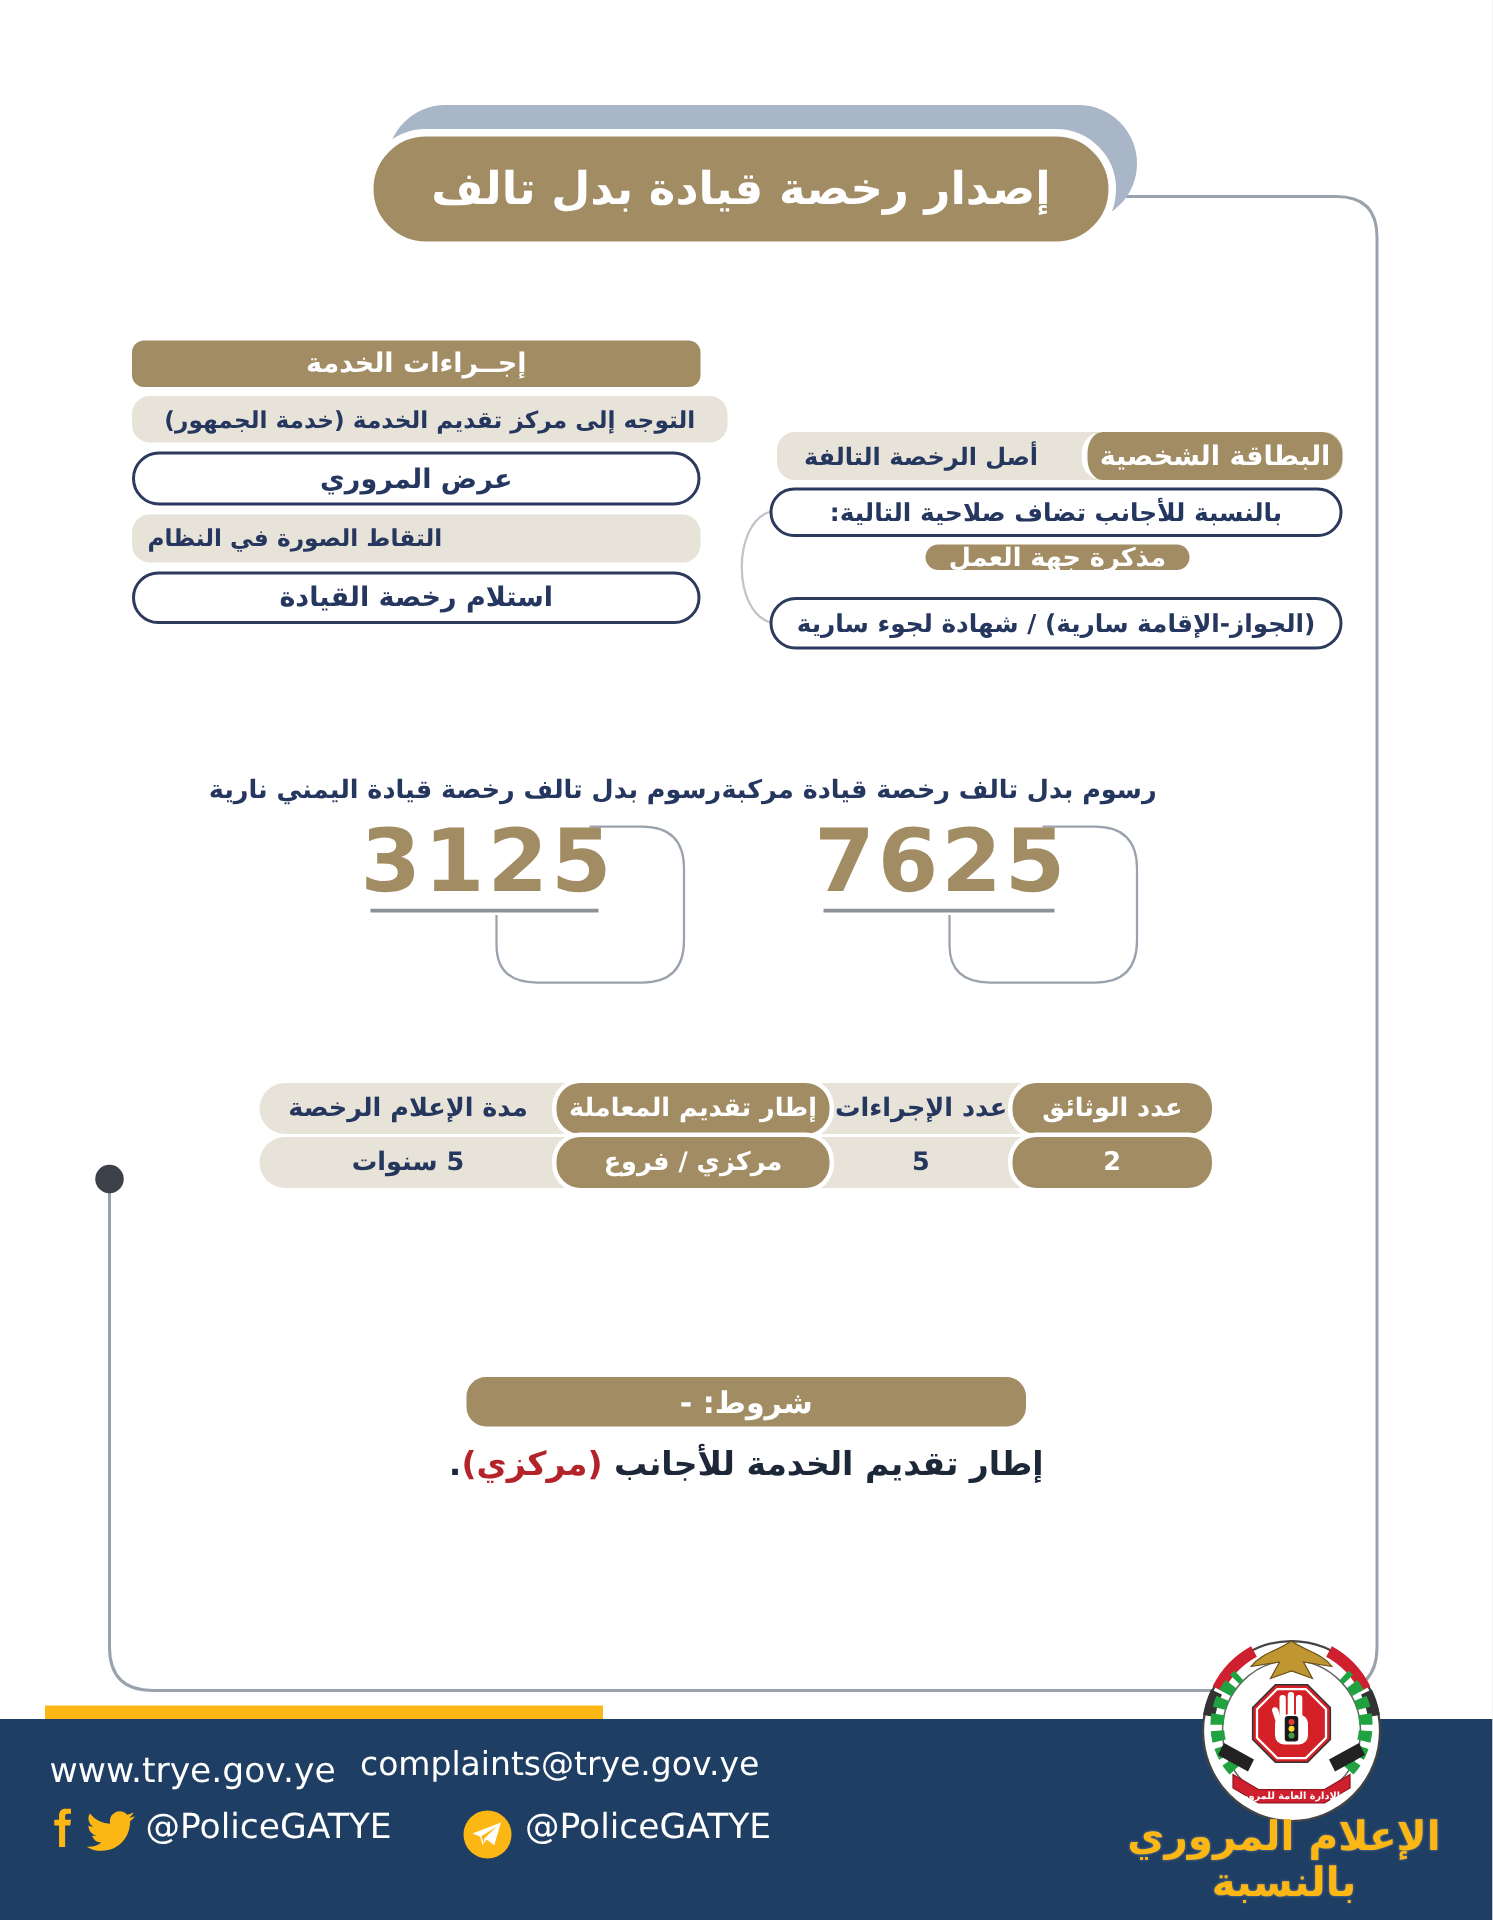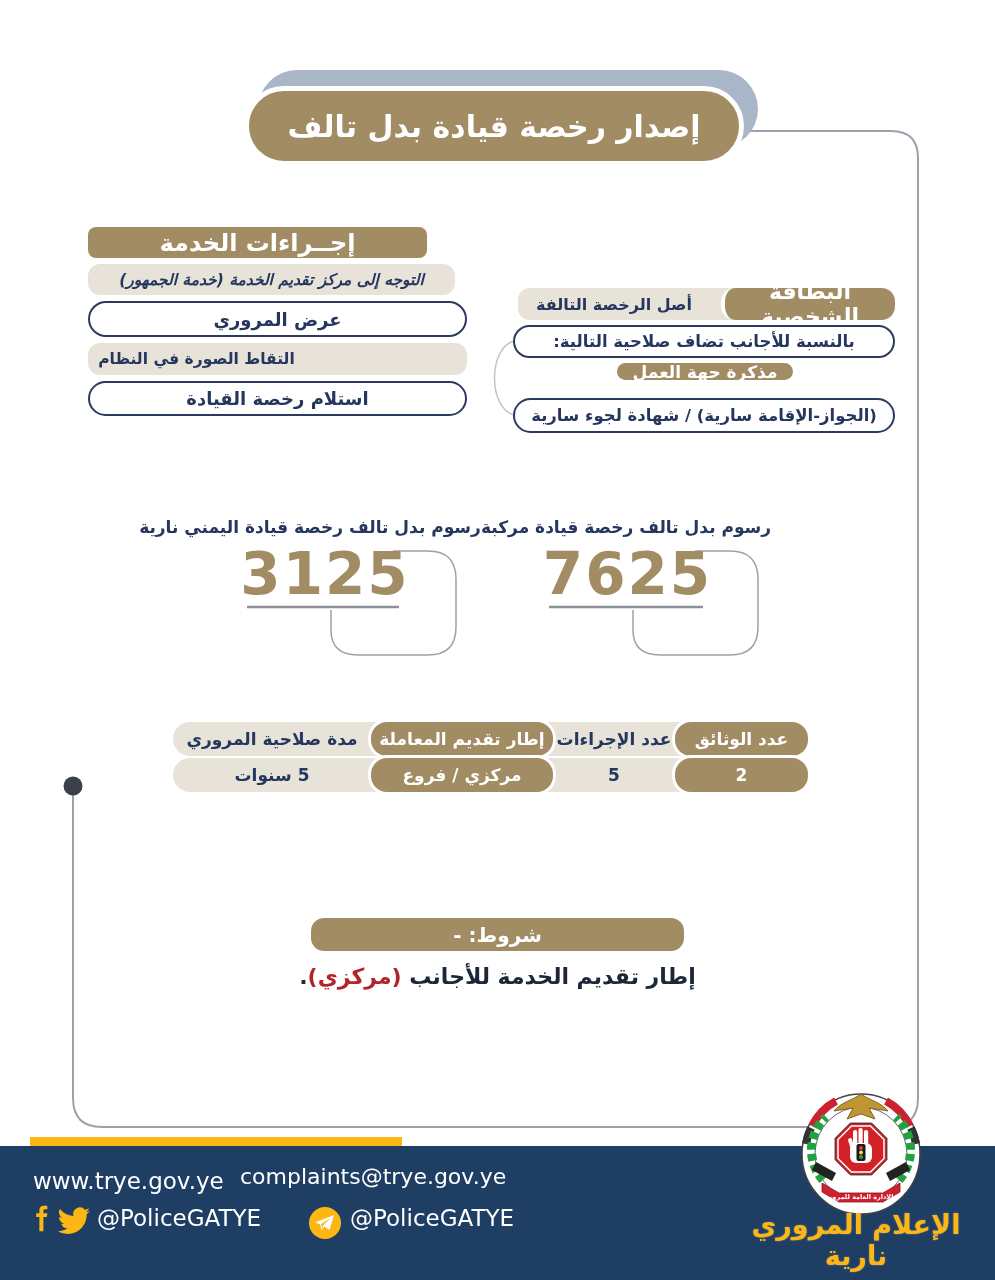--- a/index.html
+++ b/index.html
@@ -58,40 +58,40 @@
     <path d="M 695 551 H 730 Q 758 551 758 579 V 627 Q 758 655 730 655 H 660 Q 633 655 633 630 V 610" fill="none" stroke="#9aa3ad" stroke-width="1.5"></path>
     <path d="M 247 607 H 399" stroke="#8d9199" stroke-width="2.5"></path>
     <path d="M 549 607 H 703" stroke="#8d9199" stroke-width="2.5"></path>
   </svg>
 
   <div class="abs title-shadow" style="left:258px;top:70px;width:500px;height:78px;"></div>
   <div class="abs title-pill ctr" dir="rtl" style="left:244px;top:86px;width:500px;height:80px;">
     <span>إصدار رخصة قيادة بدل تالف</span>
   </div>
 
-  <div class="abs hdr-brown ctr" dir="rtl" style="left:88px;top:227px;width:339px;height:31px;border-radius:8px;font-size:24px;">
+  <div class="abs hdr-brown ctr" dir="rtl" style="left:88px;top:227px;width:379px;height:31px;border-radius:8px;font-size:18px;">
     <span>إجــراءات الخدمة</span>
   </div>
-  <div class="abs row-beige ctr" dir="rtl" style="left:88px;top:264px;width:367px;height:31px;font-size:15.5px;font-style:italic;">
+  <div class="abs row-beige ctr" dir="rtl" style="left:88px;top:264px;width:397px;height:31px;font-size:15.5px;">
     <span>التوجه إلى مركز تقديم الخدمة (خدمة الجمهور)</span>
   </div>
   <div class="abs row-white ctr" dir="rtl" style="left:88px;top:301px;width:379px;height:36px;font-size:18px;">
     <span>عرض المروري</span>
   </div>
   <div class="abs row-beige" dir="rtl" style="left:88px;top:343px;width:379px;height:32px;">
     <div class="abs ctr" style="left:0;top:0;width:217px;height:32px;font-size:15.5px;">
       <span>التقاط الصورة في النظام</span>
     </div>
   </div>
   <div class="abs row-white ctr" dir="rtl" style="left:88px;top:381px;width:379px;height:35px;font-size:18px;">
     <span>استلام رخصة القيادة</span>
   </div>
 
   <div class="abs row-beige" dir="rtl" style="left:518px;top:288px;width:377px;height:32px;">
-    <div class="abs pill-brown ctr" style="right:0;top:0;width:174px;height:32px;border-left:4px solid #fff;font-size:22px;">
+    <div class="abs pill-brown ctr" style="right:0;top:0;width:174px;height:32px;border-left:4px solid #fff;font-size:18px;">
       <span>البطاقة الشخصية</span>
     </div>
     <div class="abs ctr" style="left:0;top:0;width:192px;height:32px;font-size:16px;">
       <span>أصل الرخصة التالفة</span>
     </div>
   </div>
   <div class="abs row-white ctr" dir="rtl" style="left:513px;top:325px;width:382px;height:33px;font-size:16.5px;">
     <span>بالنسبة للأجانب تضاف صلاحية التالية:</span>
   </div>
   <div class="abs pill-brown ctr" dir="rtl" style="left:617px;top:363px;width:176px;height:17px;font-size:17px;">
@@ -118,21 +118,21 @@
     <div class="tcell brown" dir="rtl" style="width:133px;">
         <span>عدد الوثائق</span>
       </div>
     <div class="tcell beige" dir="rtl" style="width:122px;">
         <span>عدد الإجراءات</span>
       </div>
     <div class="tcell brown" dir="rtl" style="width:182px;">
         <span>إطار تقديم المعاملة</span>
       </div>
     <div class="tcell beige" dir="rtl" style="width:198px;">
-        <span>مدة صلاحية المروري</span>
+        <span>مدة الإعلام الرخصة</span>
       </div>
   </div>
   <div class="abs trow" style="top:758px;">
     <div class="tcell brown" dir="rtl" style="width:133px;">
         <span>2</span>
       </div>
     <div class="tcell beige" dir="rtl" style="width:122px;">
         <span>5</span>
       </div>
     <div class="tcell brown" dir="rtl" style="width:182px;">
@@ -204,16 +204,16 @@
       <rect x="60.5" y="58" width="9" height="17" rx="2" fill="#1a1a1a"></rect>
       <circle cx="65" cy="62" r="2" fill="#e53935"></circle>
       <circle cx="65" cy="66.5" r="2" fill="#fdd835"></circle>
       <circle cx="65" cy="71" r="2" fill="#43a047"></circle>
     </g>
     <path d="M 26 97 L 43 107 L 87 107 L 104 97 L 104 106 L 87 116 L 43 116 L 26 106 Z" fill="#cf2030" stroke="#8e1318" stroke-width="0.8"></path>
     <text x="65" y="113" font-size="6.5" fill="#ffffff" text-anchor="middle" font-weight="bold">الإدارة العامة للمرور</text>
   </svg>
 
   <div class="abs brand ctr" style="left:716px;top:1222px;width:280px;height:36px;">
-    <span>الإعلام المروري نارية</span>
+    <span>الإعلام المروري بالنسبة</span>
   </div>
 
 </div>
 
 </body></html>

